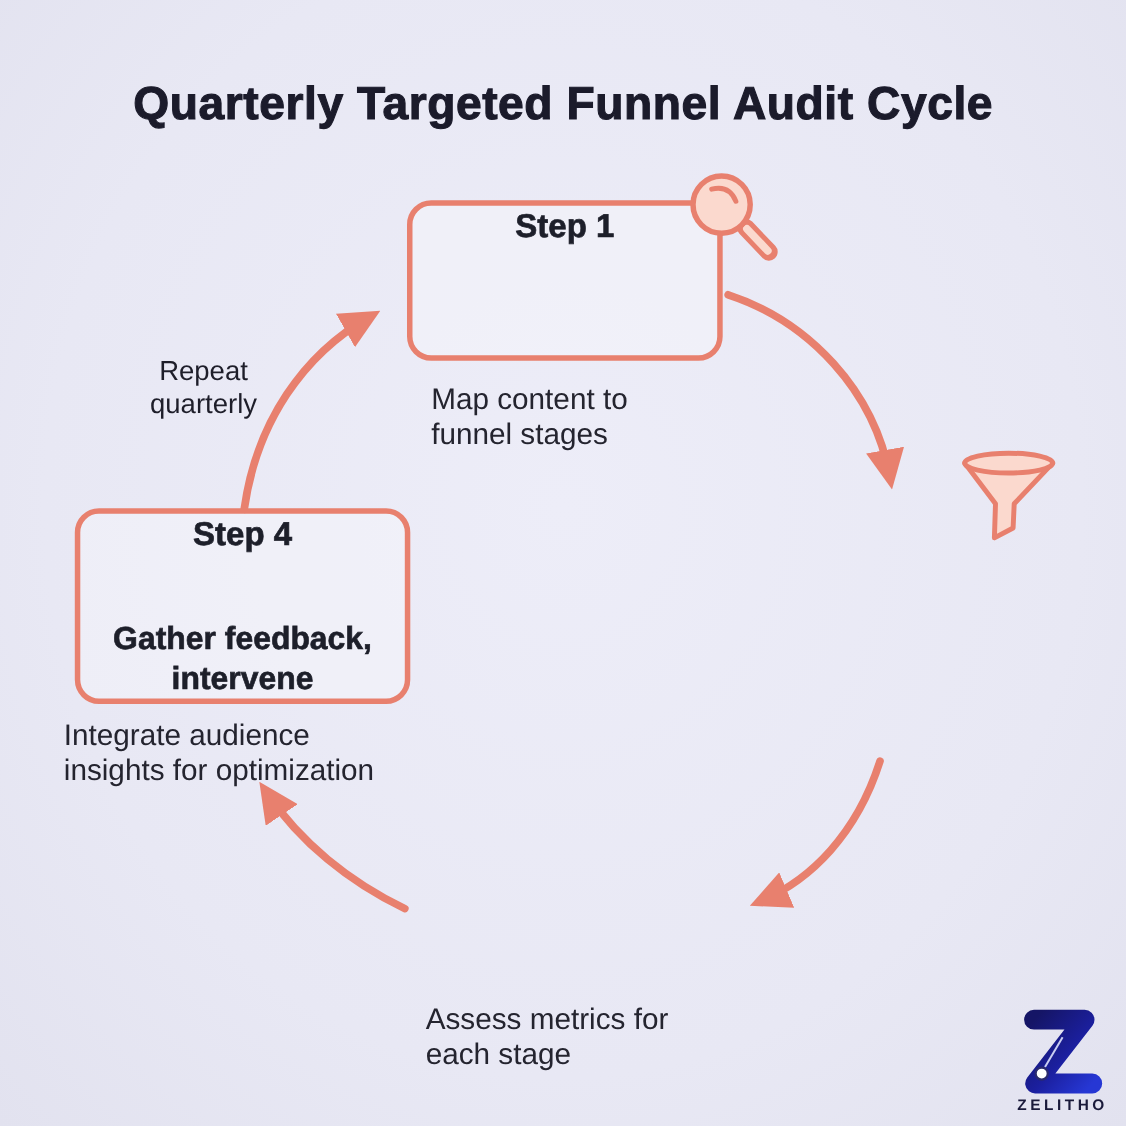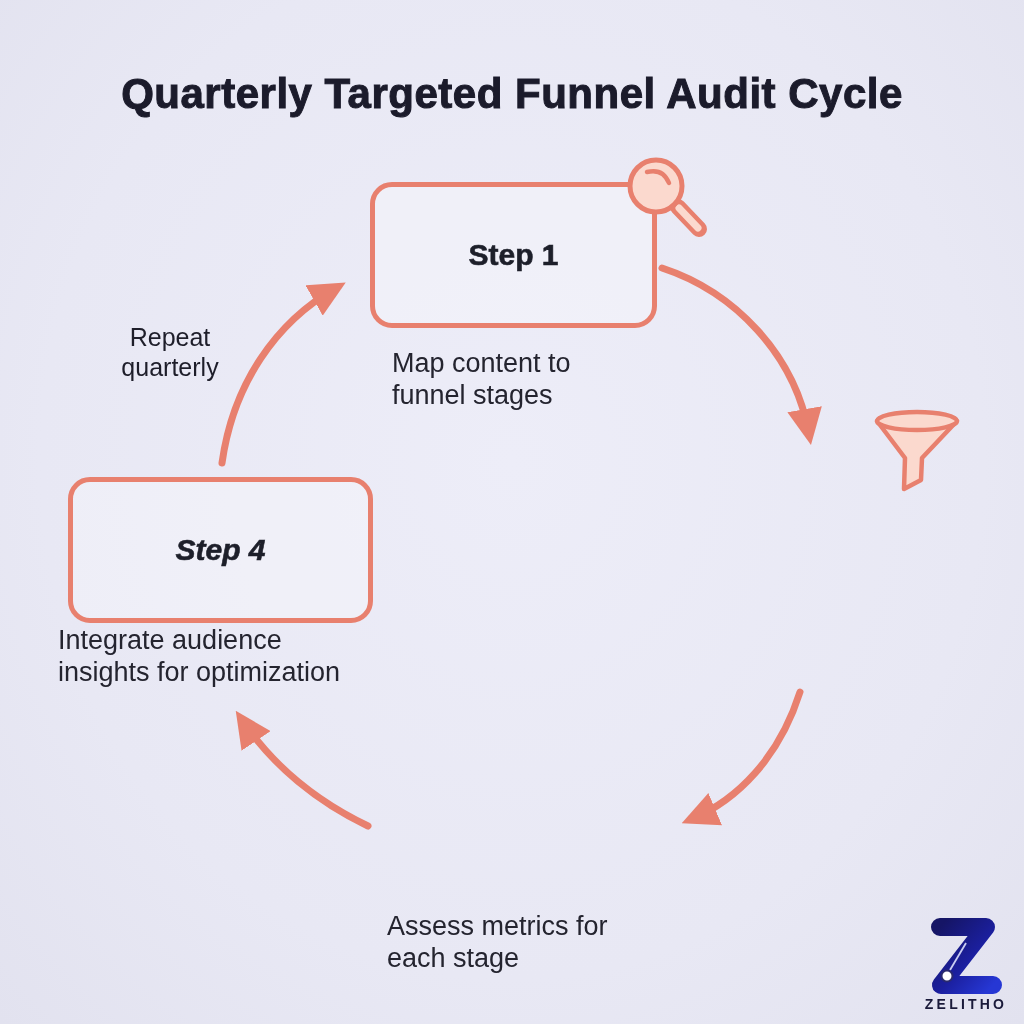--- a/index.html
+++ b/index.html
@@ -17,57 +17,57 @@
     color:#1b1b2b;
     -webkit-text-stroke:1px #1b1b2b;
     letter-spacing:0.5px;
   }
   .stepbox{
     position:absolute;
     border:5px solid #E8806E;
     border-radius:22px;
     background:rgba(255,255,255,0.28);
     display:flex;flex-direction:column;
-    align-items:center;justify-content:center;
+    align-items:center;justify-content:space-between;
     text-align:center;
     color:#1d1f2a;
     box-sizing:border-box;
     z-index:2;
   }
   .step-label{
     font-size:30px;font-weight:bold;
     -webkit-text-stroke:0.6px #1d1f2a;
     line-height:1.25;
   }
   .step-title{
     font-size:29px;font-weight:bold;
     -webkit-text-stroke:0.6px #1d1f2a;
     line-height:1.22;
   }
   #box1{left:370px;top:182px;width:287px;height:146px;padding:0 16px;}
   #box2{left:657px;top:460px;width:300px;height:150px;padding:0 6px;}
   #box3{left:368px;top:753px;width:290px;height:144px;padding:0 38px;}
-  #box4{left:68px; top:477px;width:305px;height:146px;padding:0 10px;font-style:italic;}
+  #box4{left:68px; top:462px;width:305px;height:178px;padding:0 10px;}
   #step3-label{
     position:absolute;left:368px;top:710px;width:290px;
     text-align:center;z-index:2;color:#1d1f2a;
   }
   .caption{
     position:absolute;
     font-size:27px;
     color:#24242f;
     line-height:1.2;
     z-index:2;
   }
   #cap1{left:392px;top:347px;width:240px;}
   #cap2{left:652px;top:624px;width:310px;}
   #cap3{left:387px;top:910px;width:250px;}
-  #cap4{left:58px; top:624px;width:320px;}
+  #cap4{left:58px; top:652px;width:320px;}
   .cycle-note{
-    position:absolute;left:105px;top:322px;width:130px;
+    position:absolute;left:120px;top:322px;width:130px;
     text-align:center;
     font-size:25px;color:#1e1e2a;line-height:1.2;
     z-index:2;
   }
   #overlay{
     position:absolute;left:0;top:0;width:1024px;height:1024px;
     z-index:3;pointer-events:none;
   }
   .brand-wordmark{
     font-family:"Liberation Sans",sans-serif;
@@ -85,20 +85,21 @@
   <div class="stepbox" id="box1">
     <div class="step-label">Step 1</div>
   </div>
   <div class="caption" id="cap1">Map content to funnel stages</div>
 
 
   <div class="caption" id="cap3">Assess metrics for each stage</div>
 
   <div class="stepbox" id="box4">
     <div class="step-label">Step 4</div>
+    <div class="step-title">Gather feedback, intervene</div>
   </div>
   <div class="caption" id="cap4">Integrate audience insights for optimization</div>
 
   <div class="cycle-note">Repeat quarterly</div>
 
   <svg id="overlay" viewBox="0 0 1024 1024">
     <defs>
       <marker id="ah" orient="auto" markerUnits="strokeWidth" markerWidth="5.2" markerHeight="5" refX="3.6" refY="2.5">
         <path d="M0,0 L5.2,2.5 L0,5 Z" fill="#E8806E"></path>
       </marker>

